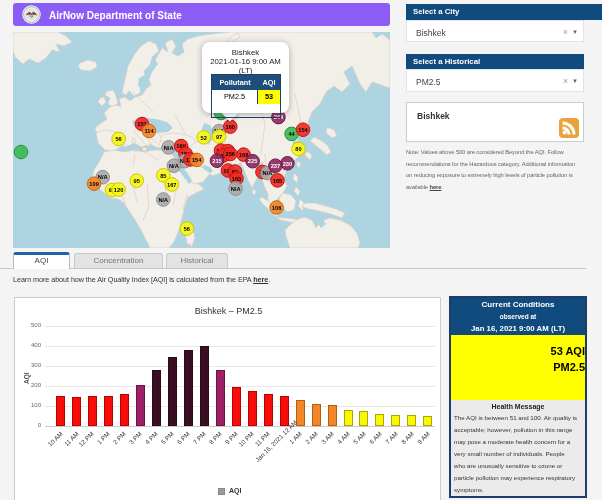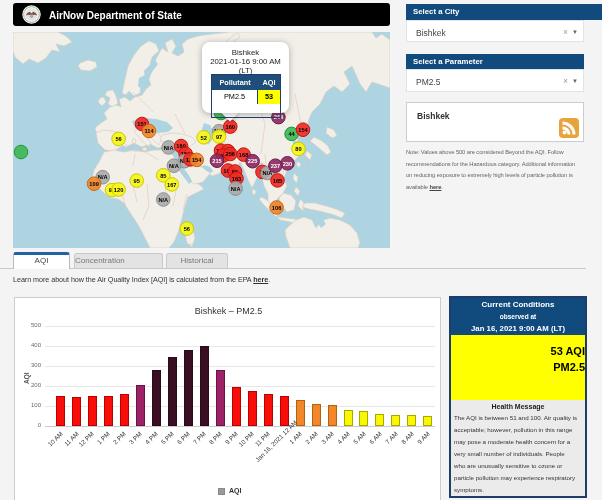--- a/index.html
+++ b/index.html
@@ -1,21 +1,21 @@
 <!DOCTYPE html>
 <html><head><meta charset="utf-8">
 <style>
 *{margin:0;padding:0;box-sizing:border-box}
 html,body{width:602px;height:500px;background:#f4f4f4;font-family:"Liberation Sans",sans-serif;position:relative;overflow:hidden}
 .abs{position:absolute}
 a{text-decoration:underline}
 </style></head>
 <body>
 
-<div class="abs" style="left:13px;top:3px;width:377px;height:23px;background:#000000;border-radius:3px">
+<div class="abs" style="left:13px;top:3px;width:377px;height:23px;background:#8b5cf6;border-radius:3px">
   <svg class="abs" style="left:9px;top:2px" width="19" height="19" viewBox="0 0 19 19">
     <circle cx="9.5" cy="9.5" r="9.2" fill="#fff"></circle>
     <circle cx="9.5" cy="9.5" r="7.9" fill="#eef0f4" stroke="#98a470" stroke-width="0.8"></circle>
     <circle cx="9.5" cy="9.5" r="6" fill="#dde3ec"></circle>
     <path d="M3.9,10.6 Q5.6,6.4 9.5,6.9 Q13.4,6.4 15.1,10.6 Q12.4,9.4 11.1,10.1 L11.1,11.8 Q9.5,13 7.9,11.8 L7.9,10.1 Q6.6,9.4 3.9,10.6Z" fill="#7a5230"></path>
     <circle cx="9.5" cy="6.7" r="1.2" fill="#f6f4ee"></circle>
     <rect x="8.3" y="8.7" width="2.4" height="3" rx="0.6" fill="#fff"></rect>
     <rect x="8.3" y="8.7" width="2.4" height="1.1" fill="#33518e"></rect>
     <path d="M8.6,9.8v1.8M9.5,9.8v2M10.4,9.8v1.8" stroke="#c05555" stroke-width="0.45" fill="none"></path>
   </svg>
@@ -194,21 +194,21 @@
      <div style="width:46px;text-align:center;line-height:15px">Pollutant</div>
       <div style="flex:1;text-align:center;line-height:15px">AQI</div>
   </div>
   <div style="height:14px;display:flex">
      <div style="width:46px;text-align:center;line-height:14px;border-right:1px solid #1e3c6d">PM2.5</div>
       <div style="flex:1;text-align:center;line-height:14px;background:#ffff00;font-weight:bold">53</div>
   </div>
 </div>
 
 <div class="abs" style="left:0;top:267.5px;width:586px;height:1px;background:#c9c9c9"></div>
-<div class="abs" style="left:74px;top:253px;width:89px;height:15px;background:#e3e3e3;border:1px solid #c9c9c9;border-bottom:none;border-radius:3px 3px 0 0;color:#777;font-size:8px;line-height:14px">Concentration</div>
+<div class="abs" style="left:74px;top:253px;width:89px;height:15px;background:#e3e3e3;border:1px solid #c9c9c9;border-bottom:none;border-radius:3px 3px 0 0;color:#777;font-size:8px;text-align:center;line-height:14px">Concentration</div>
 <div class="abs" style="left:166px;top:253px;width:62px;height:15px;background:#e3e3e3;border:1px solid #c9c9c9;border-bottom:none;border-radius:3px 3px 0 0;color:#777;font-size:8px;text-align:center;line-height:14px">Historical</div>
 <div class="abs" style="left:13px;top:252px;width:57px;height:16.5px;background:#fff;border:1px solid #b9b9b9;border-top:3px solid #2063a4;border-bottom:none;border-radius:3px 3px 0 0;color:#444;font-size:8px;text-align:center;line-height:12px">AQI</div>
 
 <div class="abs" style="left:13px;top:275px;font-size:7.2px;color:#333;letter-spacing:-0.05px">Learn more about how the Air Quality Index [AQI] is calculated from the EPA <a style="color:#333;font-weight:bold">here</a>.</div>
 
 <div class="abs" id="chart" style="left:14px;top:297px;width:427px;height:210px;background:#fff;border:1px solid #ccc">
   <div class="abs" style="left:0;top:8px;width:427px;text-align:center;font-size:9px;color:#333">Bishkek – PM2.5</div>
   <div class="abs" style="left:8px;top:86px;font-size:6.5px;color:#555;font-weight:bold;transform:rotate(-90deg);transform-origin:left top">AQI</div>
   <div class="abs" style="left:30px;top:28px;width:390px;height:1px;background:#e8e8e8"></div>
 <div class="abs" style="left:8px;top:24px;width:18px;text-align:right;font-size:6px;color:#666">500</div>
@@ -273,21 +273,21 @@
   <div class="abs" style="left:203px;top:190px;width:7px;height:7px;background:#9a9a9a;border:1px solid #888"></div>
   <div class="abs" style="left:214px;top:189px;font-size:7px;color:#333;font-weight:bold">AQI</div>
 </div>
 
 <div class="abs" style="left:406px;top:4px;width:209px;height:15.5px;background:#114a7d;color:#fff;font-size:7.8px;font-weight:bold;line-height:15.5px;padding-left:7px">Select a City</div>
 <div class="abs" style="left:406px;top:19.5px;width:178px;height:22.5px;background:#fff;border:1px solid #e3e3e3">
   <span class="abs" style="left:9px;top:7px;font-size:8.5px;color:#444">Bishkek</span>
   <span class="abs" style="right:15px;top:6px;font-size:8.5px;color:#999">×</span>
   <span class="abs" style="right:5px;top:8px;font-size:6px;color:#666">▼</span>
 </div>
-<div class="abs" style="left:406px;top:53.5px;width:178px;height:15.5px;background:#114a7d;color:#fff;font-size:7.8px;font-weight:bold;line-height:15.5px;padding-left:7px">Select a Parameter</div>
+<div class="abs" style="left:406px;top:53.5px;width:178px;height:15.5px;background:#114a7d;color:#fff;font-size:7.8px;font-weight:bold;line-height:15.5px;padding-left:7px">Select a Historical</div>
 <div class="abs" style="left:406px;top:69px;width:178px;height:22.5px;background:#fff;border:1px solid #e3e3e3">
   <span class="abs" style="left:9px;top:7px;font-size:8.5px;color:#444">PM2.5</span>
   <span class="abs" style="right:15px;top:6px;font-size:8.5px;color:#999">×</span>
   <span class="abs" style="right:5px;top:8px;font-size:6px;color:#666">▼</span>
 </div>
 <div class="abs" style="left:406px;top:102px;width:178px;height:40px;background:#fff;border:1px solid #ccc">
   <span class="abs" style="left:10px;top:8px;font-size:8.5px;font-weight:bold;color:#333">Bishkek</span>
   <svg class="abs" style="right:4px;bottom:3px" width="20" height="20" viewBox="0 0 20 20">
     <rect width="20" height="20" rx="4" fill="#e9a33c"></rect>
     <circle cx="5.5" cy="14.5" r="2" fill="#fff"></circle>

